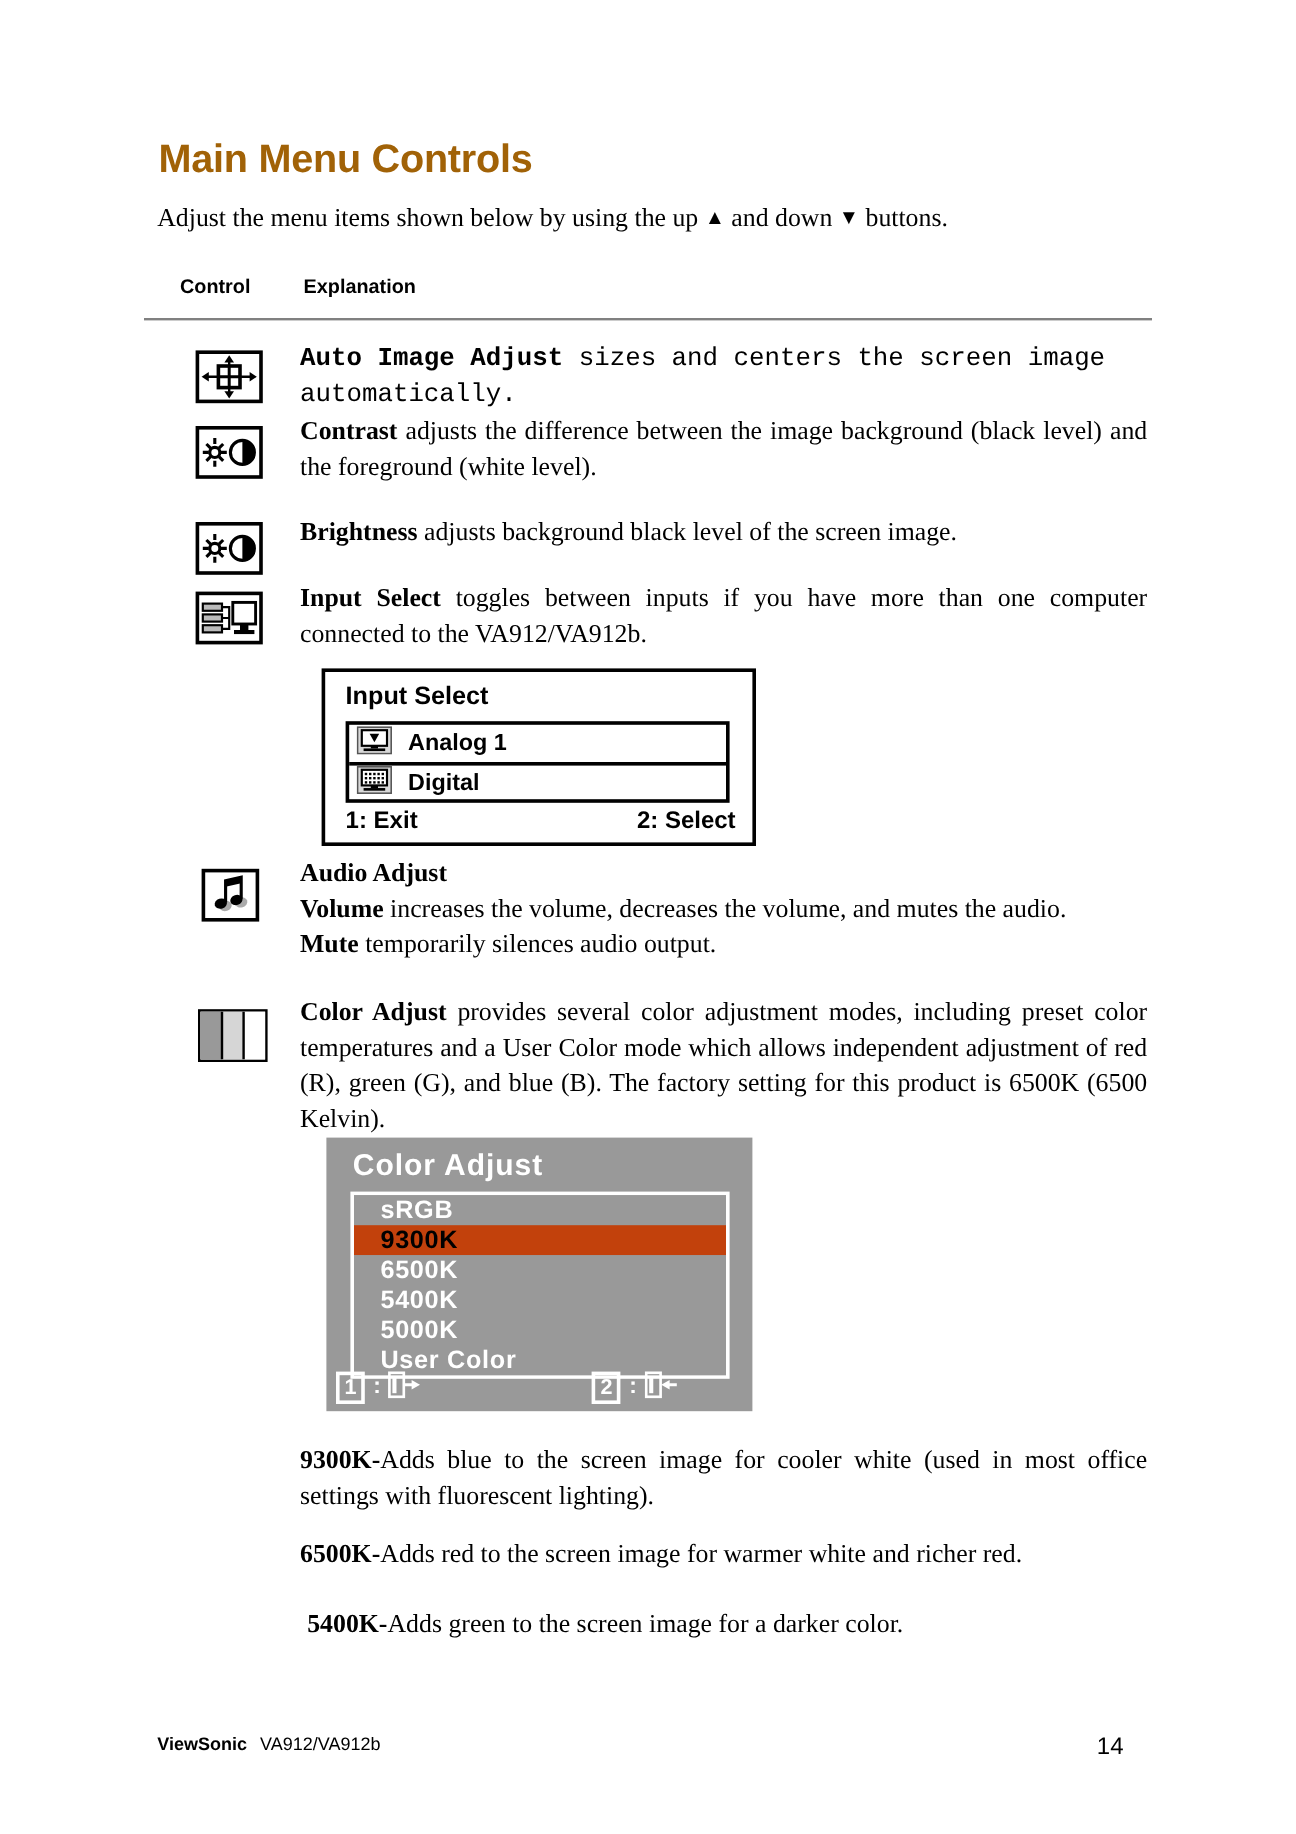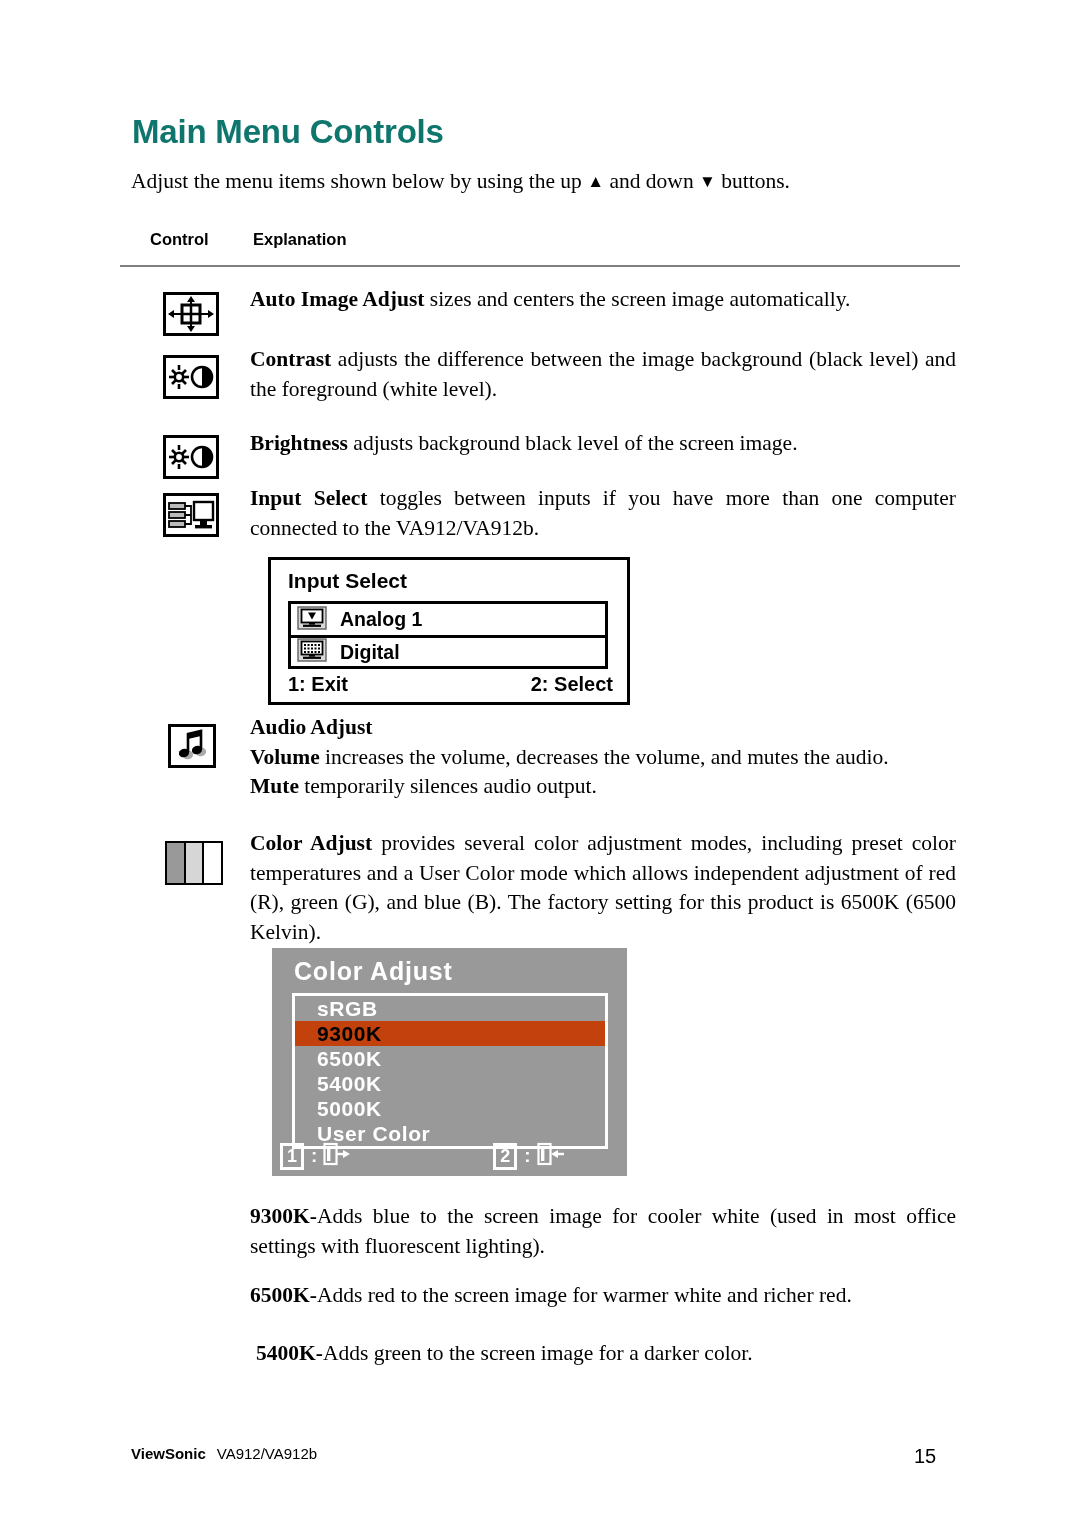--- a/index.html
+++ b/index.html
@@ -24,21 +24,21 @@
 
   
   .title {
     position: absolute;
     left: 132px;
     top: 113px;
     font-family: "Liberation Sans", sans-serif;
     font-weight: bold;
     font-size: 33px;
     letter-spacing: -0.2px;
-    color: #0f766e;
+    color: #a16207;
   }
   .intro {
     position: absolute;
     left: 131px;
     top: 167px;
     font-size: 21.5px;
     line-height: 28px;
     white-space: nowrap;
   }
   .tri { font-size: 17px; vertical-align: 1px; letter-spacing: 0; }
@@ -259,21 +259,21 @@
       <polygon points="25,1 29,7 21,7"></polygon>
       <polygon points="25,37 29,31 21,31"></polygon>
       <polygon points="2,19 8,15 8,23"></polygon>
       <polygon points="48,19 42,15 42,23"></polygon>
       <line x1="25" y1="5" x2="25" y2="10" stroke="#000" stroke-width="2"></line>
       <line x1="25" y1="28" x2="25" y2="33" stroke="#000" stroke-width="2"></line>
       <line x1="7" y1="19" x2="16" y2="19" stroke="#000" stroke-width="2"></line>
       <line x1="34" y1="19" x2="43" y2="19" stroke="#000" stroke-width="2"></line>
     </svg>
   </div>
-  <div class="row-text nojust" style="top:285px;"><b>Auto Image Adjust</b><span> sizes and centers the screen image automatically.</span></div>
+  <div class="row-text nojust" style="top:285px;font-family:Liberation Mono, monospace;"><b>Auto Image Adjust</b><span> sizes and centers the screen image automatically.</span></div>
 
   <div class="iconbox" style="left:163px; top:355px; width:56px; height:44px;">
     <svg width="50" height="38" viewBox="0 0 50 38">
       <g stroke="#000" stroke-width="2.6" stroke-linecap="butt">
         <line x1="13" y1="7" x2="13" y2="12"></line>
         <line x1="13" y1="26" x2="13" y2="31"></line>
         <line x1="3" y1="19" x2="8" y2="19"></line>
         <line x1="18" y1="19" x2="23" y2="19"></line>
         <line x1="6" y1="12" x2="9.5" y2="15.5"></line>
         <line x1="16.5" y1="22.5" x2="20" y2="26"></line>
@@ -433,15 +433,15 @@
         </svg>
       </span>
     </div>
   </div>
 
   <div class="para" style="top:1202px;"><b>9300K-</b><span>Adds blue to the screen image for cooler white (used in most office settings with fluorescent lighting).</span></div>
   <div class="para nojust" style="top:1281px;"><b>6500K-</b><span>Adds red to the screen image for warmer white and richer red.</span></div>
   <div class="para nojust" style="left:256px; top:1339px;"><b>5400K-</b><span>Adds green to the screen image for a darker color.</span></div>
 
   <div class="footer-left"><span class="brand">ViewSonic</span><span class="model">VA912/VA912b</span></div>
-  <div class="footer-page">15</div>
+  <div class="footer-page">14</div>
 
 </div>
 
 </body></html>

